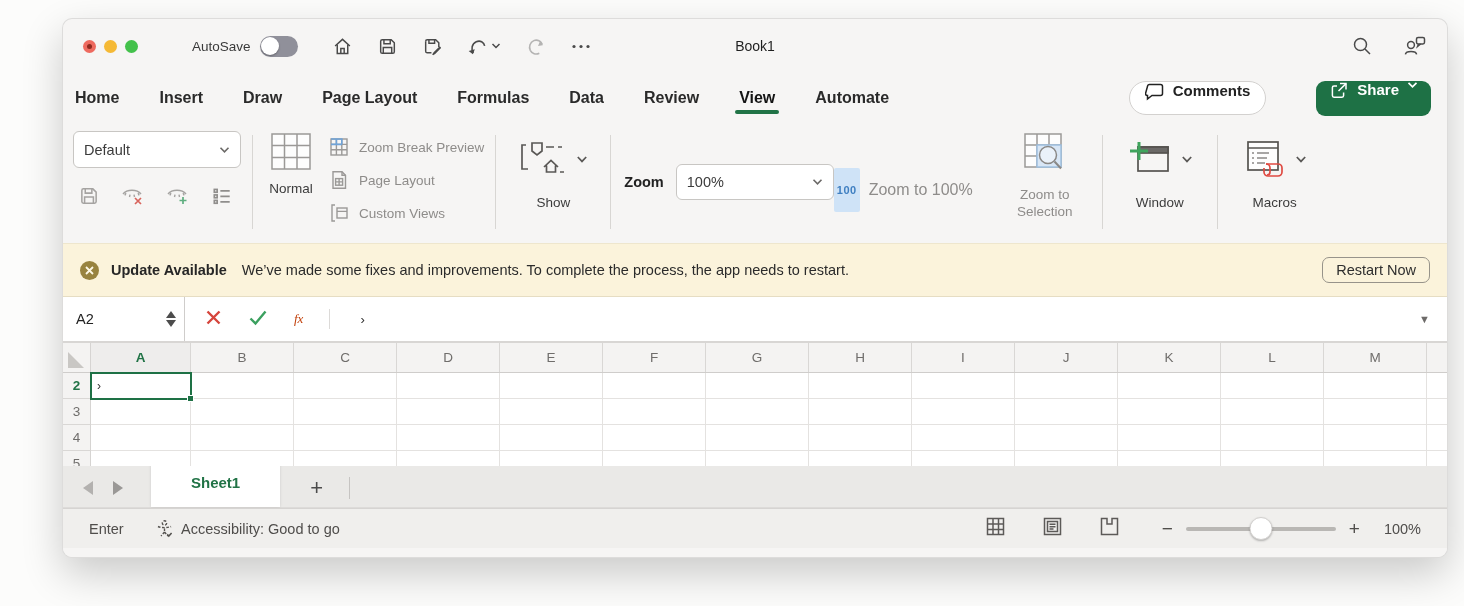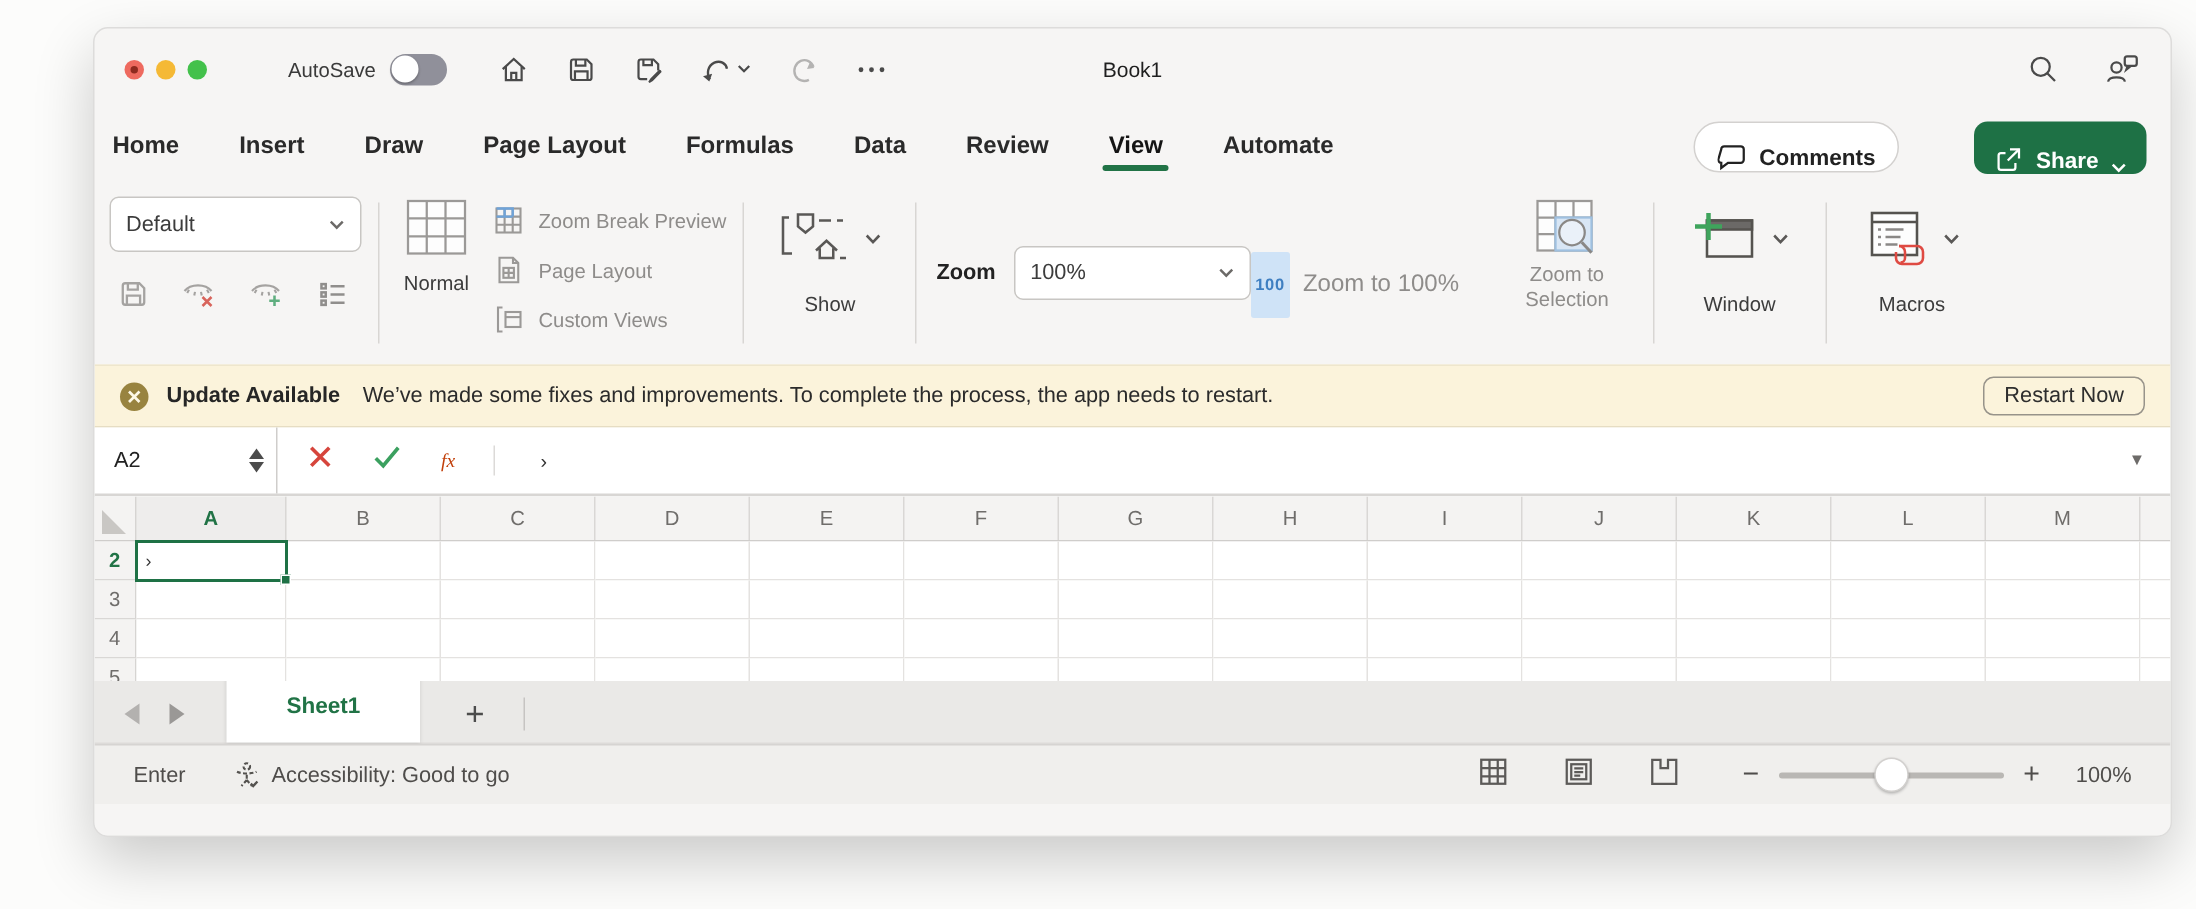--- a/index.html
+++ b/index.html
@@ -27,21 +27,21 @@
   .tbbtn { display:flex; align-items:center; gap:3px; cursor:pointer; }
   .disabled { opacity:.38; }
   .doc-title { position:absolute; left:50%; transform:translateX(-50%); font-size:14px; color:#1f1f1f; }
   .tb-right { margin-left:auto; display:flex; align-items:center; gap:30px; color:#4a4a4a; }
 
   
   .tabrow { height:50px; flex:0 0 auto; display:flex; align-items:center; padding:0 16px 0 10px; gap:36px; }
   .tab { font-size:16px; font-weight:600; color:#2a2a2a; padding:11px 2px; position:relative; cursor:pointer; white-space:nowrap; }
   .tab.active { color:#141414; font-weight:700; }
   .tab.active::after { content:""; position:absolute; left:-2px; right:-2px; bottom:4px; height:4px; border-radius:2px; background:var(--excel-green); }
-  .pillbtn { display:flex; align-items:flex-end; gap:8px; cursor:pointer; }
+  .pillbtn { display:flex; align-items:flex-start; gap:8px; cursor:pointer; }
   .comments { margin-left:auto; background:#fff; border:1px solid #d3d1cf; border-radius:17px; height:34px; padding:0 15px; font-size:15px; font-weight:600; color:#222; }
   .share { background:var(--share-button-green); border:none; border-radius:9px; height:35px; padding:0 13px; font-size:15px; font-weight:700; color:#fff; margin-left:14px; }
 
   
   .ribbon { height:120px; flex:0 0 auto; display:flex; align-items:stretch; padding:8px 0 10px 10px; }
   .rdiv { width:1px; background:#d8d6d3; margin:4px 11px; flex:0 0 auto; }
   .grp { display:flex; flex-direction:column; }
   .grp-sheetview { width:168px; }
   .select { background:#fff; border:1px solid #c8c6c3; border-radius:6px; height:37px; display:flex; align-items:center; padding:12px 10px; font-size:14.5px; color:#3c3c3c; cursor:pointer; }
   .select .sp { flex:1; }
@@ -56,26 +56,26 @@
   .grp-show { align-items:center; width:92px; }
   .showrow { display:flex; align-items:center; gap:6px; height:56px; }
   .grp-zoom { flex-direction:row; margin-left:2px; }
   .zoomcol { display:flex; flex-direction:row; }
   .zoomrow1 { display:flex; align-items:center; gap:12px; }
   .zoomlbl { font-size:14.5px; font-weight:700; color:#222; }
   .zoomsel { width:158px; height:36px; justify-content:flex-start; }
   .zoomrow2 { display:flex; align-items:center; gap:9px; margin-top:16px; cursor:pointer; }
   .badge100 { background:#cfe3f7; color:#3f7fc1; font-size:11px; font-weight:700; padding:16px 3px; border-radius:2px; letter-spacing:.5px; }
   .z2s { margin-left:26px; width:92px; align-items:center; }
-  .z2s .cap2 { font-size:13.5px; color:#8e8c8a; line-height:1.25; text-align:center; margin-top:2px; }
+  .z2s .cap2 { font-size:13.5px; color:#8e8c8a; line-height:1.25; text-align:center; margin-top:14px; }
   .grp-window,.grp-macros { align-items:center; width:92px; }
   .iconchev { display:flex; align-items:flex-start; gap:5px; height:56px; align-items:center; }
 
   
-  .banner { height:42px; flex:0 0 auto; background:var(--banner-bg); display:flex; align-items:center; padding:0 17px; border-top:1px solid #eee6cd; border-bottom:1px solid #e6ddc3; }
+  .banner { height:54px; flex:0 0 auto; background:var(--banner-bg); display:flex; align-items:center; padding:0 17px; border-top:1px solid #eee6cd; border-bottom:1px solid #e6ddc3; }
   .bicon { width:19px; height:19px; border-radius:50%; background:var(--banner-icon-bg); color:#fdf8e6; display:flex; align-items:center; justify-content:center; flex:0 0 auto; }
   .btitle { font-size:14.5px; font-weight:700; color:#262626; margin-left:12px; white-space:nowrap; }
   .bmsg { font-size:14.5px; color:#2b2b2b; margin-left:15px; white-space:nowrap; }
   .bbtn { margin-left:auto; background:transparent; border:1px solid #97938a; border-radius:7px; padding:4px 13px; font-size:14.5px; color:#2e2e2e; cursor:pointer; white-space:nowrap; font-family:inherit; }
 
   
   .fbar { height:46px; flex:0 0 auto; background:#fff; display:flex; align-items:center; border-bottom:2px solid #d8d6d4; }
   .namebox { width:122px; height:100%; border-right:1px solid #cfcdcb; display:flex; align-items:center; padding:0 8px 0 13px; }
   .namebox .val { font-size:14.5px; color:#222; flex:1; }
   .spinner { display:flex; flex-direction:column; gap:2px; align-items:center; cursor:pointer; }

